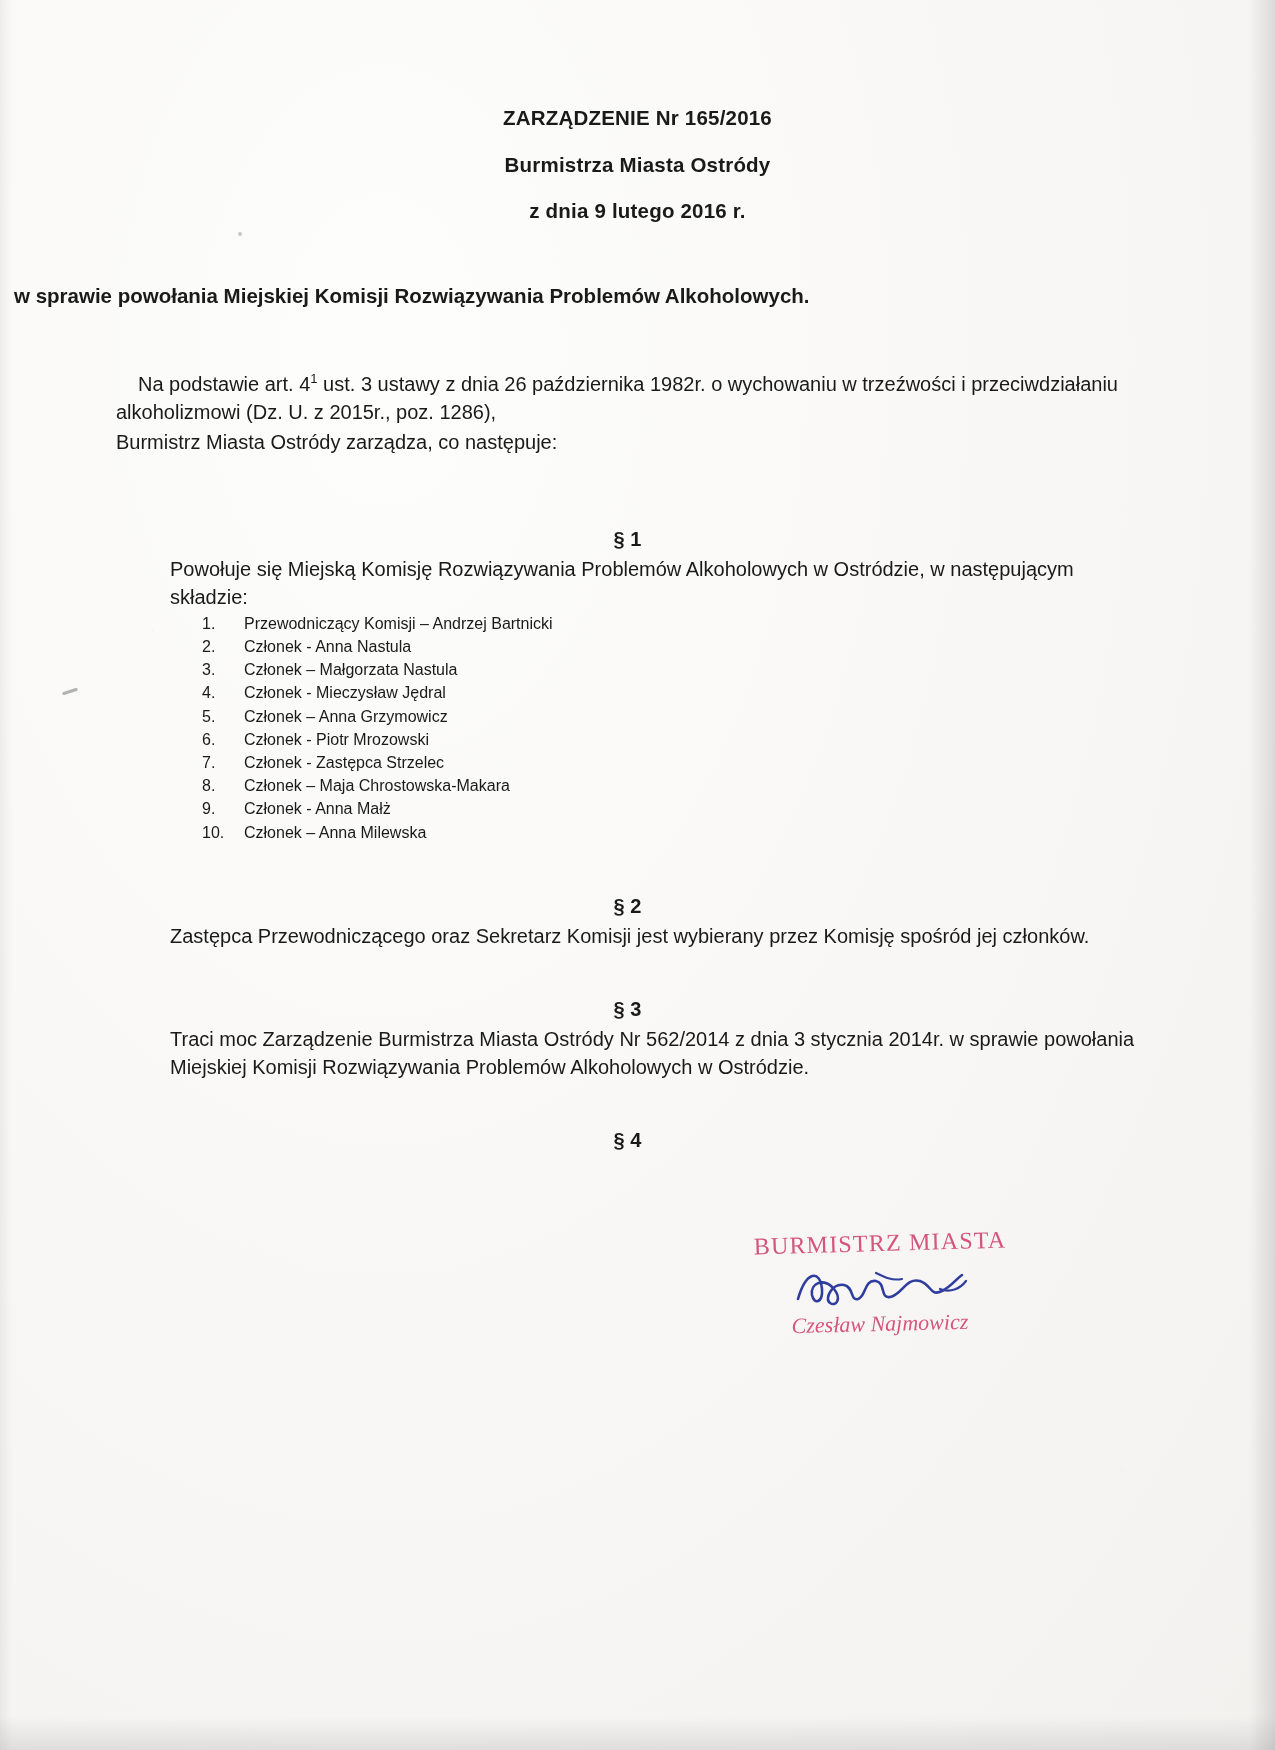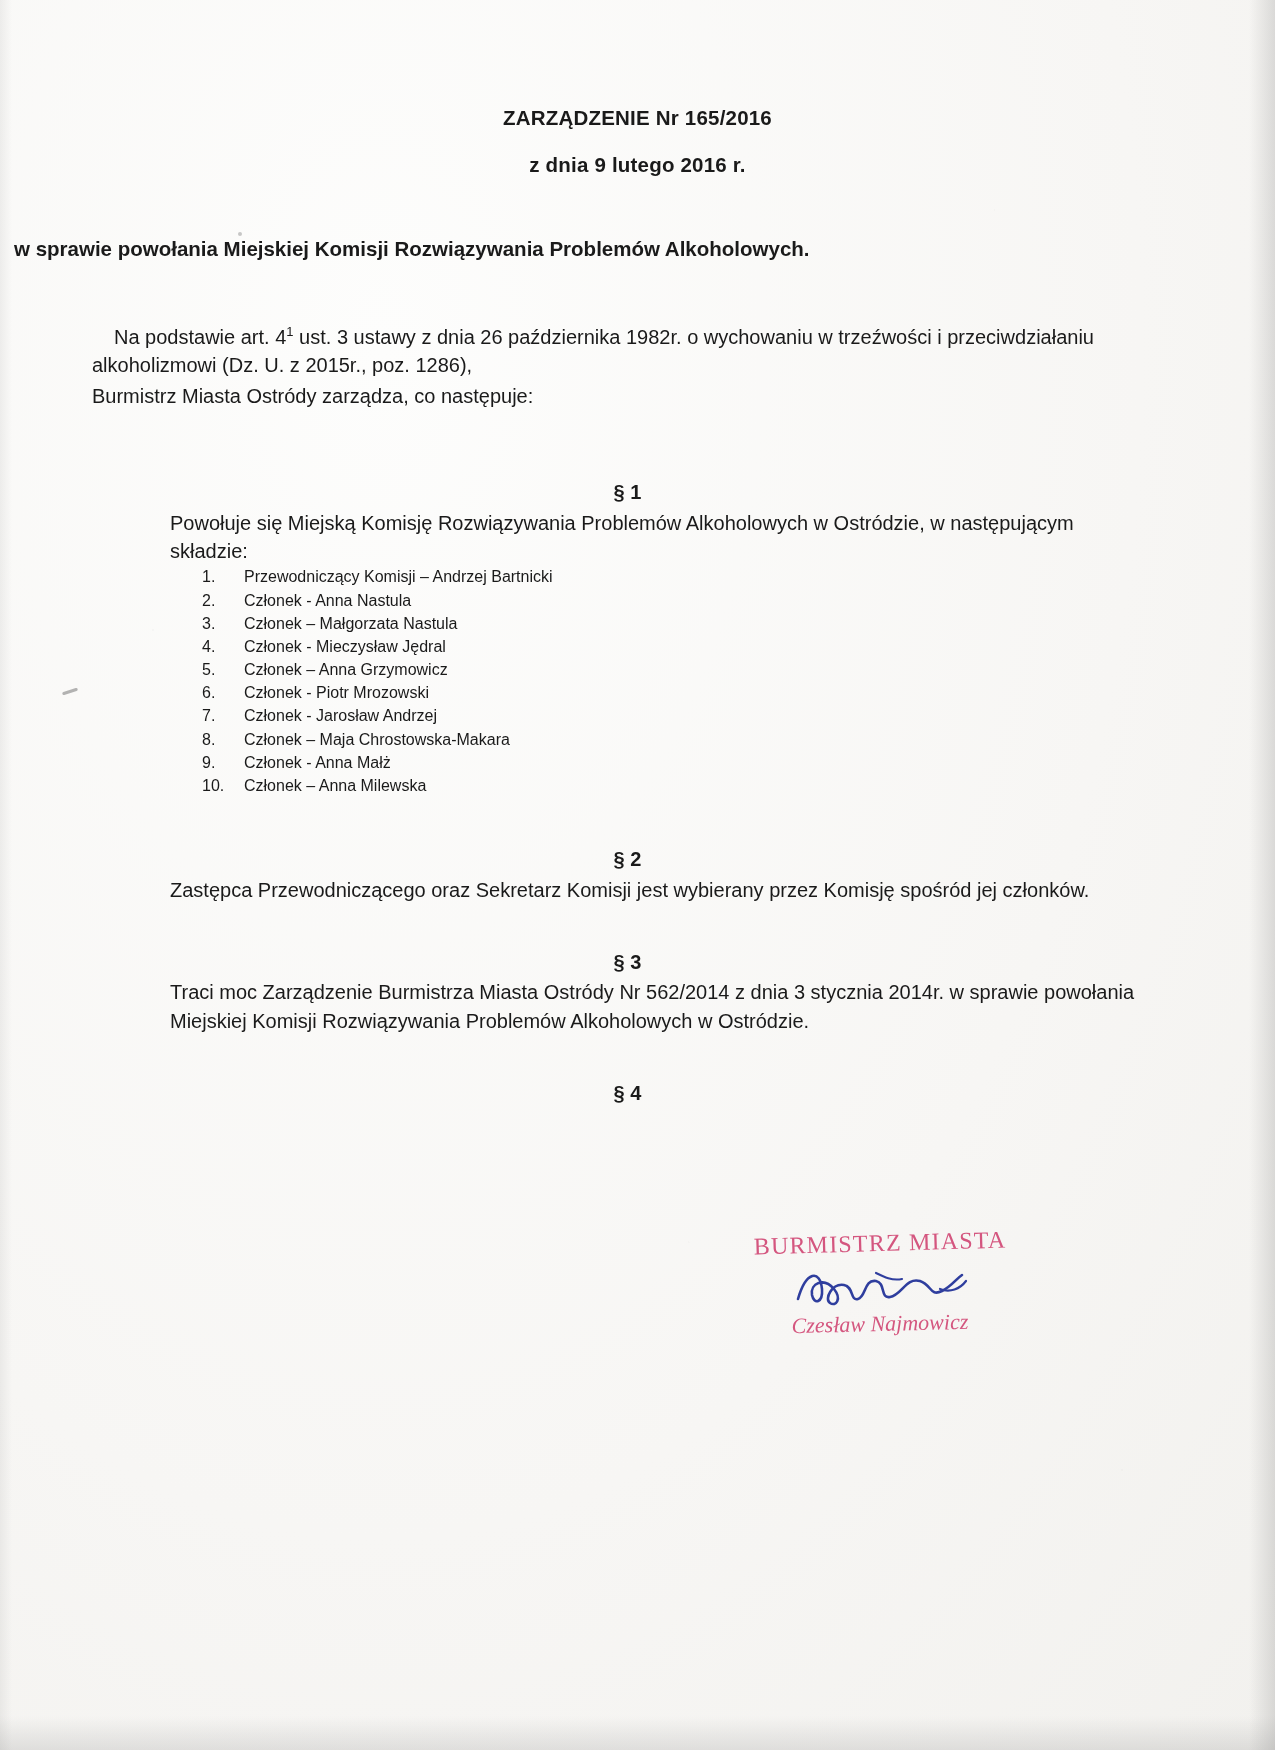--- a/index.html
+++ b/index.html
@@ -84,21 +84,21 @@
     margin-top: 62px;
     text-align: left;
     font-weight: bold;
     font-size: 20.5px;
     padding-left: 14px;
   }
 
   
   .body-block {
     margin-top: 62px;
-    padding-left: 92px;
+    padding-left: 116px;
     padding-right: 150px;
     font-size: 20px;
     line-height: 1.42;
   }
   .legal-basis {
     text-indent: 22px;
   }
   .legal-basis sup {
     font-size: 13px;
     vertical-align: super;
@@ -204,20 +204,21 @@
   <div class="scan-edge-left"></div>
   <div class="scan-edge-right"></div>
   <div class="scan-edge-bottom"></div>
   <div class="stray-mark-1"></div>
   <div class="stray-mark-2"></div>
 
   <div class="content">
 
     <div class="doc-header">
       <div class="line l1">ZARZĄDZENIE Nr 165/2016</div>
+      <div class="line l2">Burmistrza Miasta Ostródy</div>
       <div class="line l3">z dnia 9 lutego  2016 r.</div>
     </div>
 
     <div class="subject">w sprawie powołania Miejskiej Komisji Rozwiązywania Problemów Alkoholowych.</div>
 
     <div class="body-block">
       <div class="legal-basis">
         <span>Na podstawie art. 4</span><sup>1</sup><span> ust. 3  ustawy z dnia 26 października 1982r. o wychowaniu w trzeźwości i przeciwdziałaniu alkoholizmowi (Dz. U. z 2015r., poz. 1286),</span>
       </div>
       <div class="strong-line">Burmistrz Miasta Ostródy zarządza, co następuje:</div>
@@ -226,21 +227,21 @@
     <div class="section sec1">
       <div class="section-mark">§ 1</div>
       <div class="section-text">Powołuje się Miejską Komisję Rozwiązywania Problemów Alkoholowych w Ostródzie, w następującym składzie:</div>
       <ol class="member-list">
         <li>Przewodniczący Komisji – Andrzej Bartnicki</li>
         <li>Członek - Anna Nastula</li>
         <li>Członek – Małgorzata Nastula</li>
         <li>Członek - Mieczysław Jędral</li>
         <li>Członek – Anna Grzymowicz</li>
         <li>Członek - Piotr Mrozowski</li>
-        <li>Członek - Jarosław Andrzej</li>
+        <li>Członek - Zastępca Strzelec</li>
         <li>Członek – Maja Chrostowska-Makara</li>
         <li>Członek - Anna Małż</li>
         <li>Członek – Anna Milewska</li>
       </ol>
     </div>
 
     <div class="section sec2">
       <div class="section-mark">§ 2</div>
       <div class="section-text">Zastępca Przewodniczącego oraz Sekretarz Komisji jest wybierany przez Komisję spośród jej członków.</div>
     </div>

